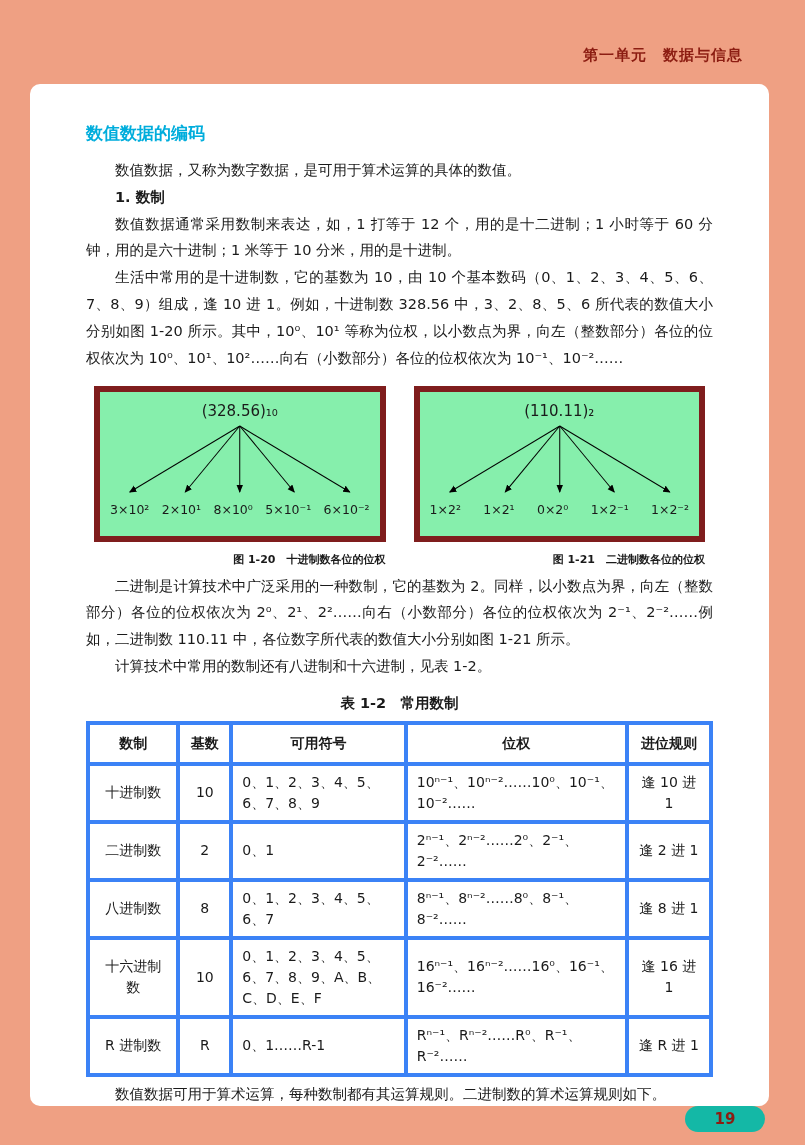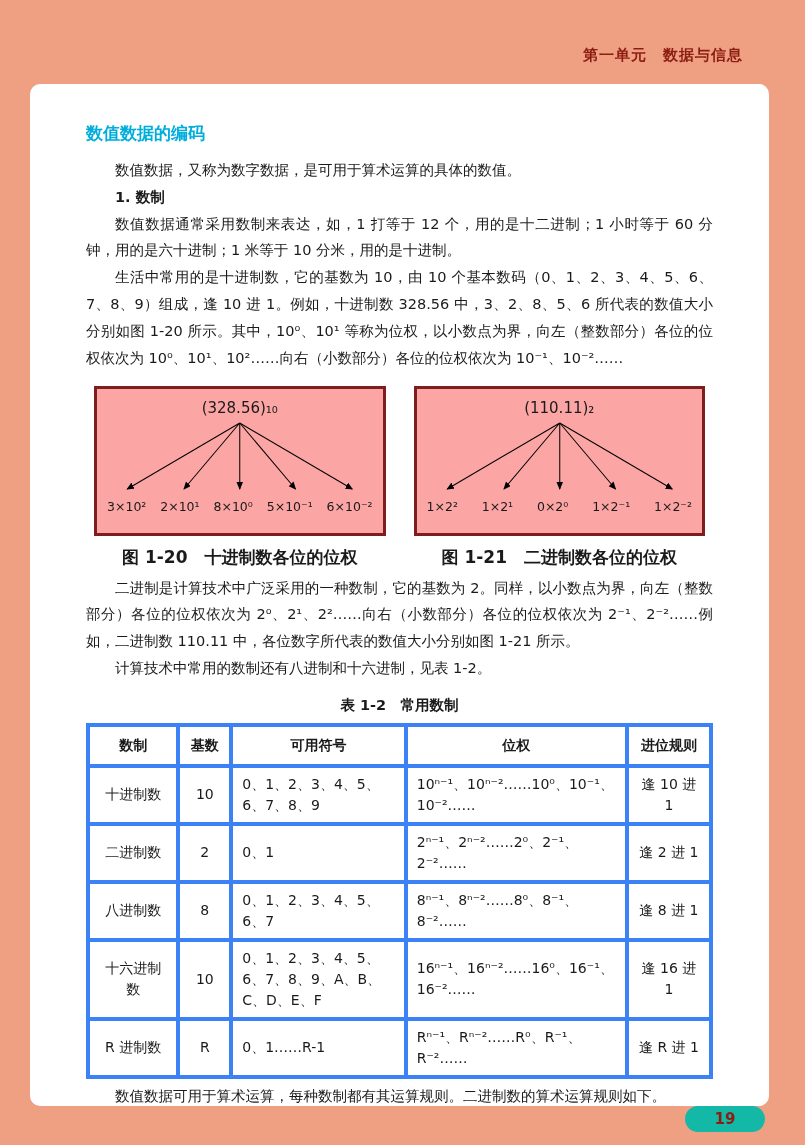--- a/index.html
+++ b/index.html
@@ -53,43 +53,43 @@
     font-weight: bold;
   }
   
   .figures {
     display: flex;
     gap: 28px;
     margin: 14px 8px 6px 8px;
   }
   .figure { flex: 1; }
   .figbox {
-    border: 3px solid #7f1d1d;
-    background: #fca5a5;
+    border: 6px solid #7f1d1d;
+    background: #86efac;
     padding: 10px 8px 8px 8px;
     height: 126px;
     box-sizing: content-box;
   }
   .fig-number {
     text-align: center;
     font-size: 15px;
     margin-bottom: 2px;
   }
   .fig-arrows { display: block; width: 100%; height: 78px; }
   .fig-items {
     display: flex;
     justify-content: space-between;
     padding: 0 2px;
     font-size: 12.5px;
     margin-top: 2px;
   }
   .fig-caption {
-    text-align: center;
-    font-weight: bold;
-    font-size: 17px;
+    text-align: right;
+    font-weight: bold;
+    font-size: 11px;
     margin-top: 10px;
   }
   
   .table-title {
     text-align: center;
     font-weight: bold;
     font-size: 14.5px;
     margin: 14px 0 8px 0;
   }
   table.num-systems {

